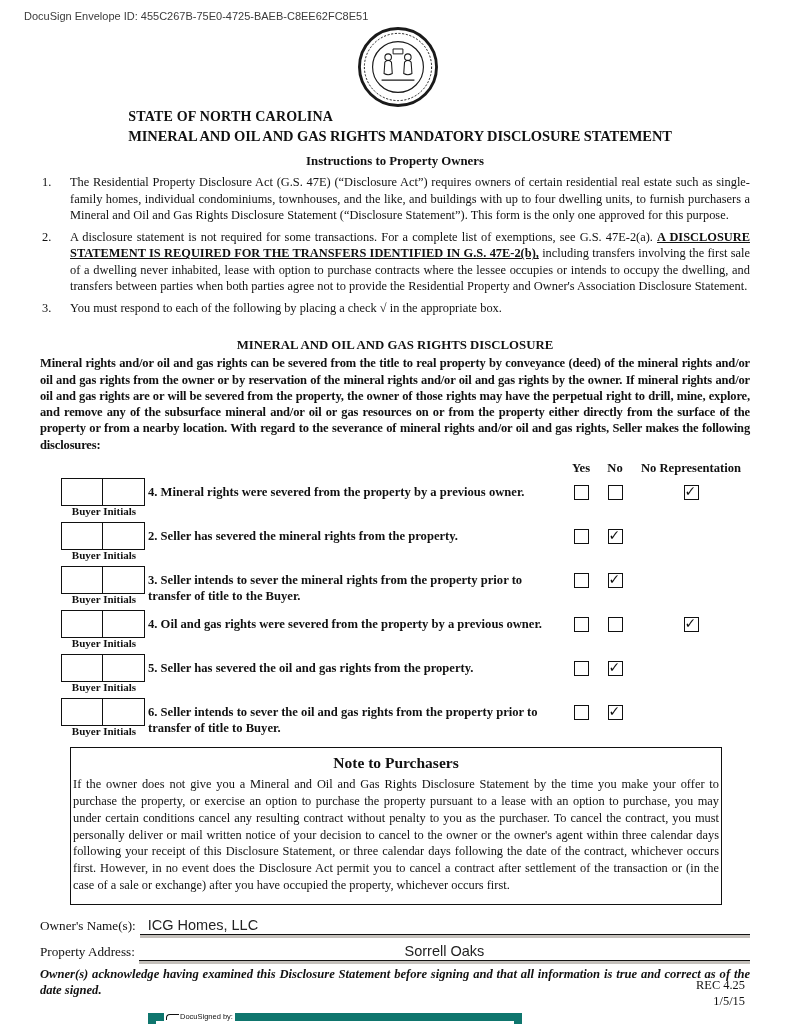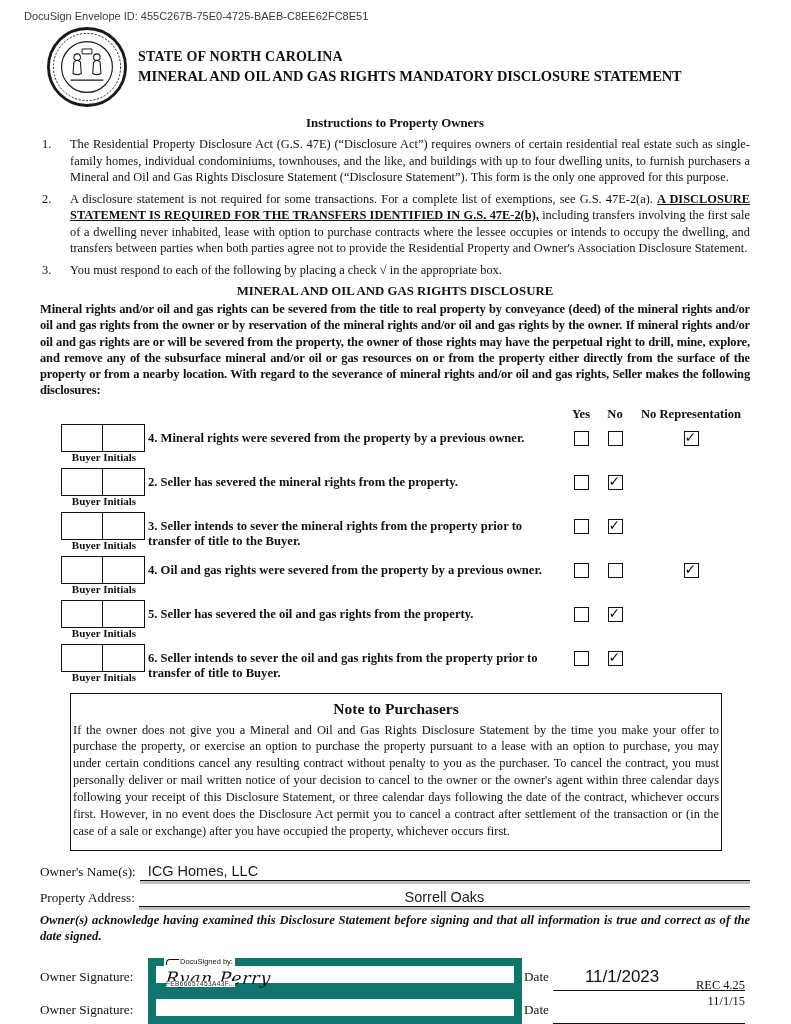--- a/index.html
+++ b/index.html
@@ -3,34 +3,34 @@
 <meta charset="utf-8">
 <style>
   html,body{margin:0;padding:0;background:#e8e8e8;}
   .page{
     width:791px;height:1024px;background:#fff;margin:0 auto;position:relative;
     font-family:"Liberation Serif",serif;color:#111;overflow:hidden;box-sizing:border-box;
     padding:10px 41px 0 40px;
   }
   
   .envelope{font-family:"Liberation Sans",sans-serif;font-size:11px;color:#3b3b3b;margin-left:-16px;}
-  .hdr{display:flex;align-items:center;margin-top:4px;}
+  .hdr{display:flex;align-items:center;margin-top:4px;flex-direction:column;}
   .seal{flex:none;margin-left:6px;}
   .hdr-text{margin-left:10px;line-height:1.35;}
   .hdr-line1{font-weight:bold;font-size:14px;letter-spacing:.2px;}
   .hdr-line2{font-weight:bold;font-size:14.5px;letter-spacing:-.1px;}
   .instr-head{text-align:center;font-weight:bold;font-size:12.8px;margin:8px 0 5px;}
   
   .olist{font-size:12.4px;line-height:1.33;}
   .oitem{display:flex;margin-bottom:5px;}
   .onum{flex:none;width:28px;padding-left:2px;}
   .obody{flex:1;text-align:justify;}
   .ul-bold{font-weight:bold;text-decoration:underline;}
   
-  .disc-head{text-align:center;font-weight:bold;font-size:12.8px;margin:6px 0 2px;}
+  .disc-head{text-align:center;font-weight:bold;font-size:12.8px;margin:22px 0 2px;}
   .disc-intro{font-weight:bold;font-size:12.5px;line-height:1.3;text-align:justify;letter-spacing:-.15px;}
   .cols-header{display:flex;font-weight:bold;font-size:12.6px;margin-top:8px;margin-bottom:2px;}
   .cols-header .sp{width:524px;flex:none;}
   .colw-yes,.colw-no{width:34px;flex:none;text-align:center;}
   .colw-rep{width:118px;flex:none;text-align:center;}
   .disc-row{display:flex;align-items:flex-start;margin-bottom:5px;}
   .initials{flex:none;width:108px;padding-left:21px;box-sizing:border-box;}
   .init-boxes{display:flex;}
   .ibox{width:43px;height:28px;border:1.7px solid #111;box-sizing:border-box;background:#fff;}
   .ibox + .ibox{margin-left:-1.7px;}
@@ -264,16 +264,16 @@
 
   <div class="sigrow" style="margin-top:0px;">
     <div class="siglabel">Owner Signature:</div>
     <div class="sigbox"></div>
     <div class="datelabel">Date</div>
     <div class="dateline"></div>
   </div>
 
   <div class="footer">
     <div>REC 4.25</div>
-    <div>11/1/15</div>
+    <div>1/5/15</div>
   </div>
 
 </div>
 
 </body></html>

